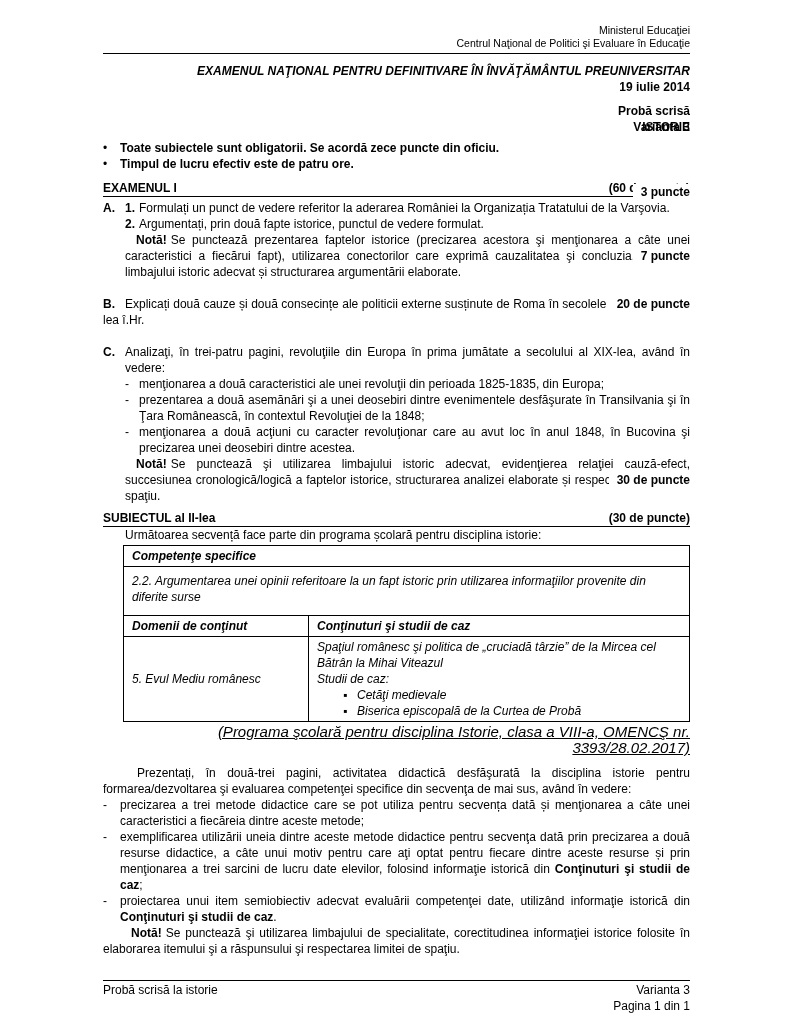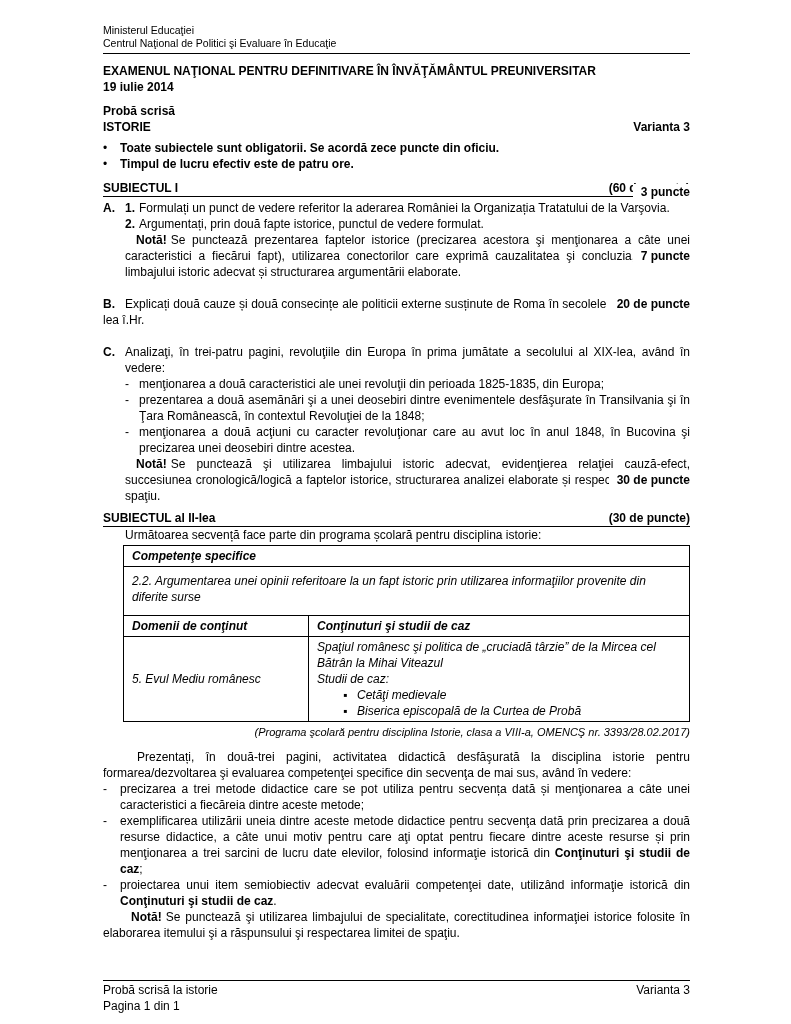--- a/index.html
+++ b/index.html
@@ -3,27 +3,27 @@
 <meta charset="utf-8">
 <style>
   * { margin:0; padding:0; box-sizing:border-box; }
   html,body { background:#ffffff; }
   .page {
     width:791px; height:1024px; margin:0 auto; background:#fff; color:#000;
     font-family:"Liberation Sans", sans-serif; font-size:12px; line-height:16px;
     padding:24px 101px 10px 103px;
     display:flex; flex-direction:column; overflow:hidden; position:relative;
   }
-  .center { text-align:left; }
+  .center { text-align:right; }
   .bold { font-weight:bold; }
   .it { font-style:italic; }
   .just { text-align:justify; }
   .small { font-size:10.5px; line-height:13px; }
   .rule { border-bottom:1px solid #000; margin-top:3px; }
-  .title { margin-top:9px; }
+  .title { margin-top:9px;font-style:italic; }
   .proba { margin-top:8px; }
   .subject-line { position:relative; }
   .right-abs { position:absolute; right:0; top:0; }
   .notices { margin-top:5px; }
   .notice { display:grid; grid-template-columns:17px 1fr; }
   .sec-heading { display:flex; justify-content:space-between; font-weight:bold;
     border-bottom:1.6px solid #000; margin-top:8px; }
   .sec { display:grid; grid-template-columns:22px 1fr; margin-top:3px; }
   .sec-lbl { font-weight:bold; }
   .num-item { display:grid; grid-template-columns:14px 1fr; position:relative; }
@@ -37,21 +37,21 @@
   .gap-top-sm { margin-top:6px; }
   .marker { }
   .prog-table { border-collapse:collapse; width:calc(100% - 20px); margin:2px 0 1px 20px;
     font-size:12px; line-height:16px;border-radius:32px; }
   .prog-table td { border:1px solid #000; padding:2px 8px; font-style:italic; vertical-align:top; }
   .prog-table td.pad-v { padding:6px 8px 10px 8px; }
   .prog-table td.col1 { width:185px; }
   .prog-table td.vmid { vertical-align:middle; }
   .bold-it { font-weight:bold; font-style:italic; }
   .studii-item { display:grid; grid-template-columns:14px 1fr; margin-left:26px; }
-  .source { text-align:right; font-size:11px; margin:1px 0 6px 0; }
+  .source { text-align:right; font-size:15px; margin:1px 0 6px 0;text-decoration:underline; }
   .indent { text-indent:34px; margin-top:3px; }
   .task-item { display:grid; grid-template-columns:17px 1fr; }
   .nota2 { text-indent:17px; }
   .footer { margin-top:auto; }
   .frule { border-top:1px solid #000; margin-bottom:1px; }
   .f-row { display:flex; justify-content:space-between; }
 </style>
 </head>
 <body>
 
@@ -77,21 +77,21 @@
       <span class="marker">•</span>
       <span class="bold">Toate subiectele sunt obligatorii. Se acordă zece puncte din oficiu.</span>
     </div>
     <div class="notice">
       <span class="marker">•</span>
       <span class="bold">Timpul de lucru efectiv este de patru ore.</span>
     </div>
   </div>
 
   <div class="sec-heading">
-    <span>SUBIECTUL I</span>
+    <span>EXAMENUL I</span>
     <span>(60 de puncte)</span>
   </div>
 
   <div class="sec">
     <div class="sec-lbl">A.</div>
     <div>
       <div class="num-item just">
         <span class="num">1.</span>
         <div>Formulați un punct de vedere referitor la aderarea României la Organizația Tratatului de la Varşovia.</div>
         <span class="pts">3 puncte</span>

